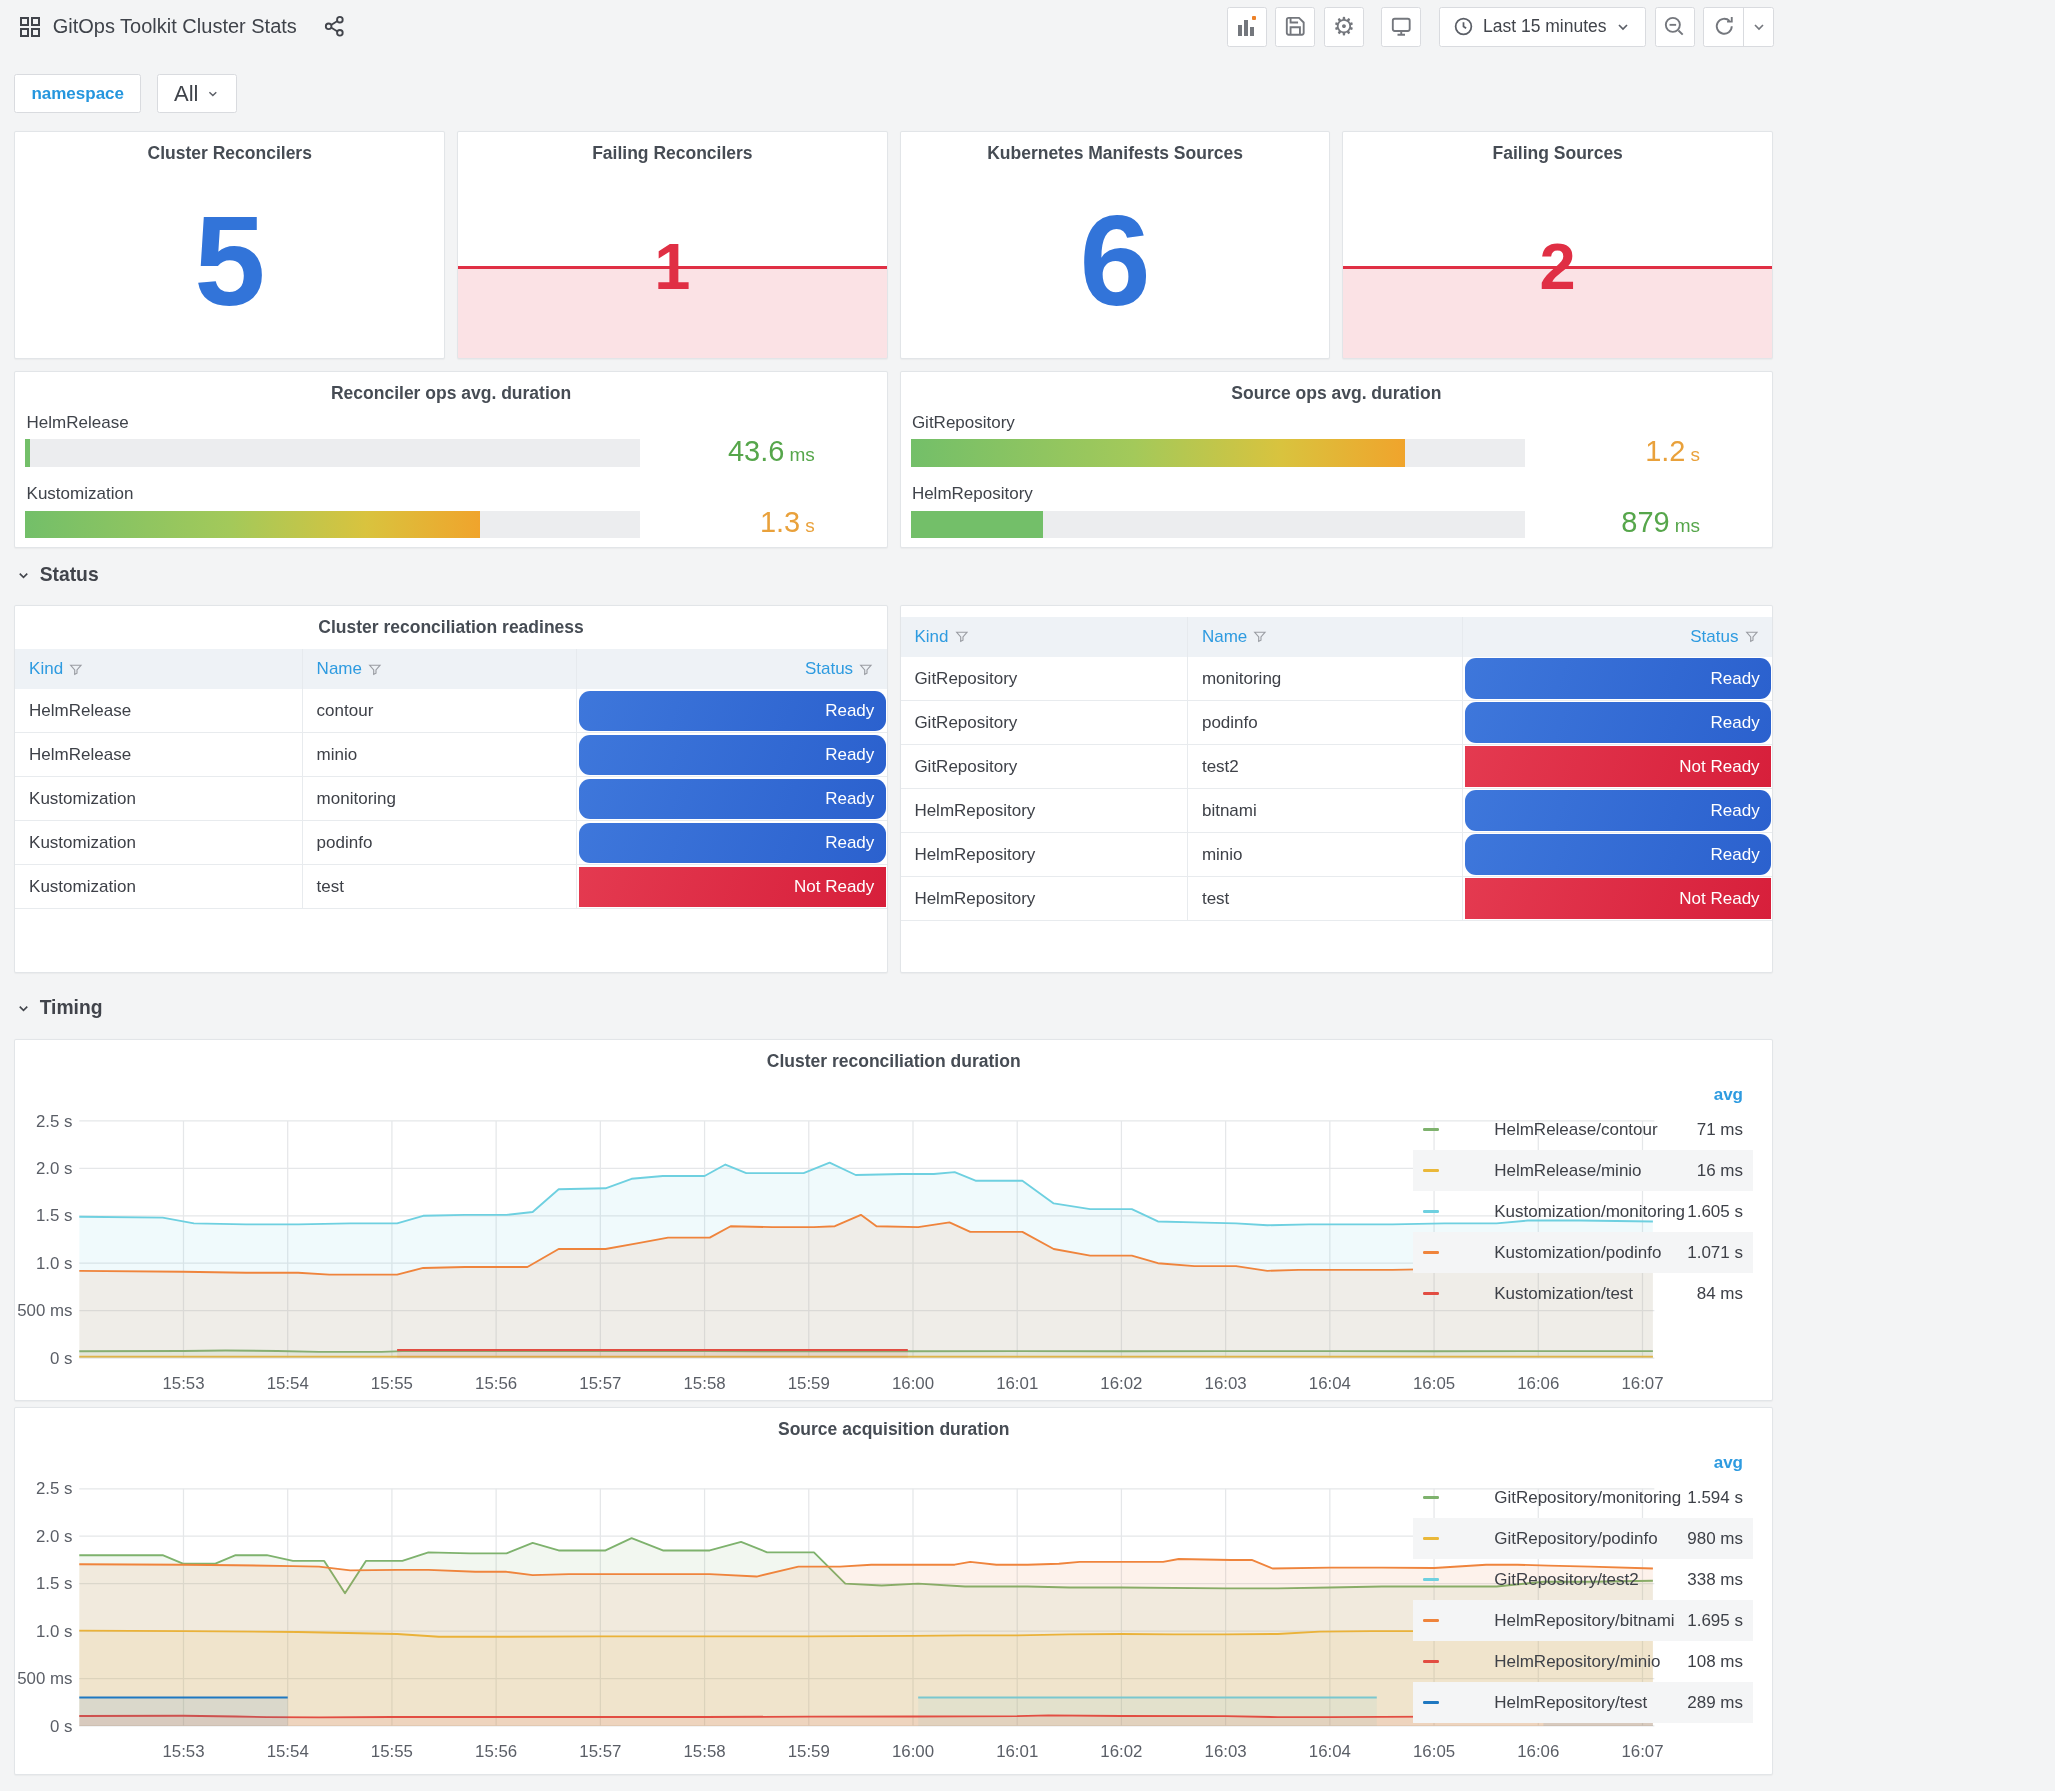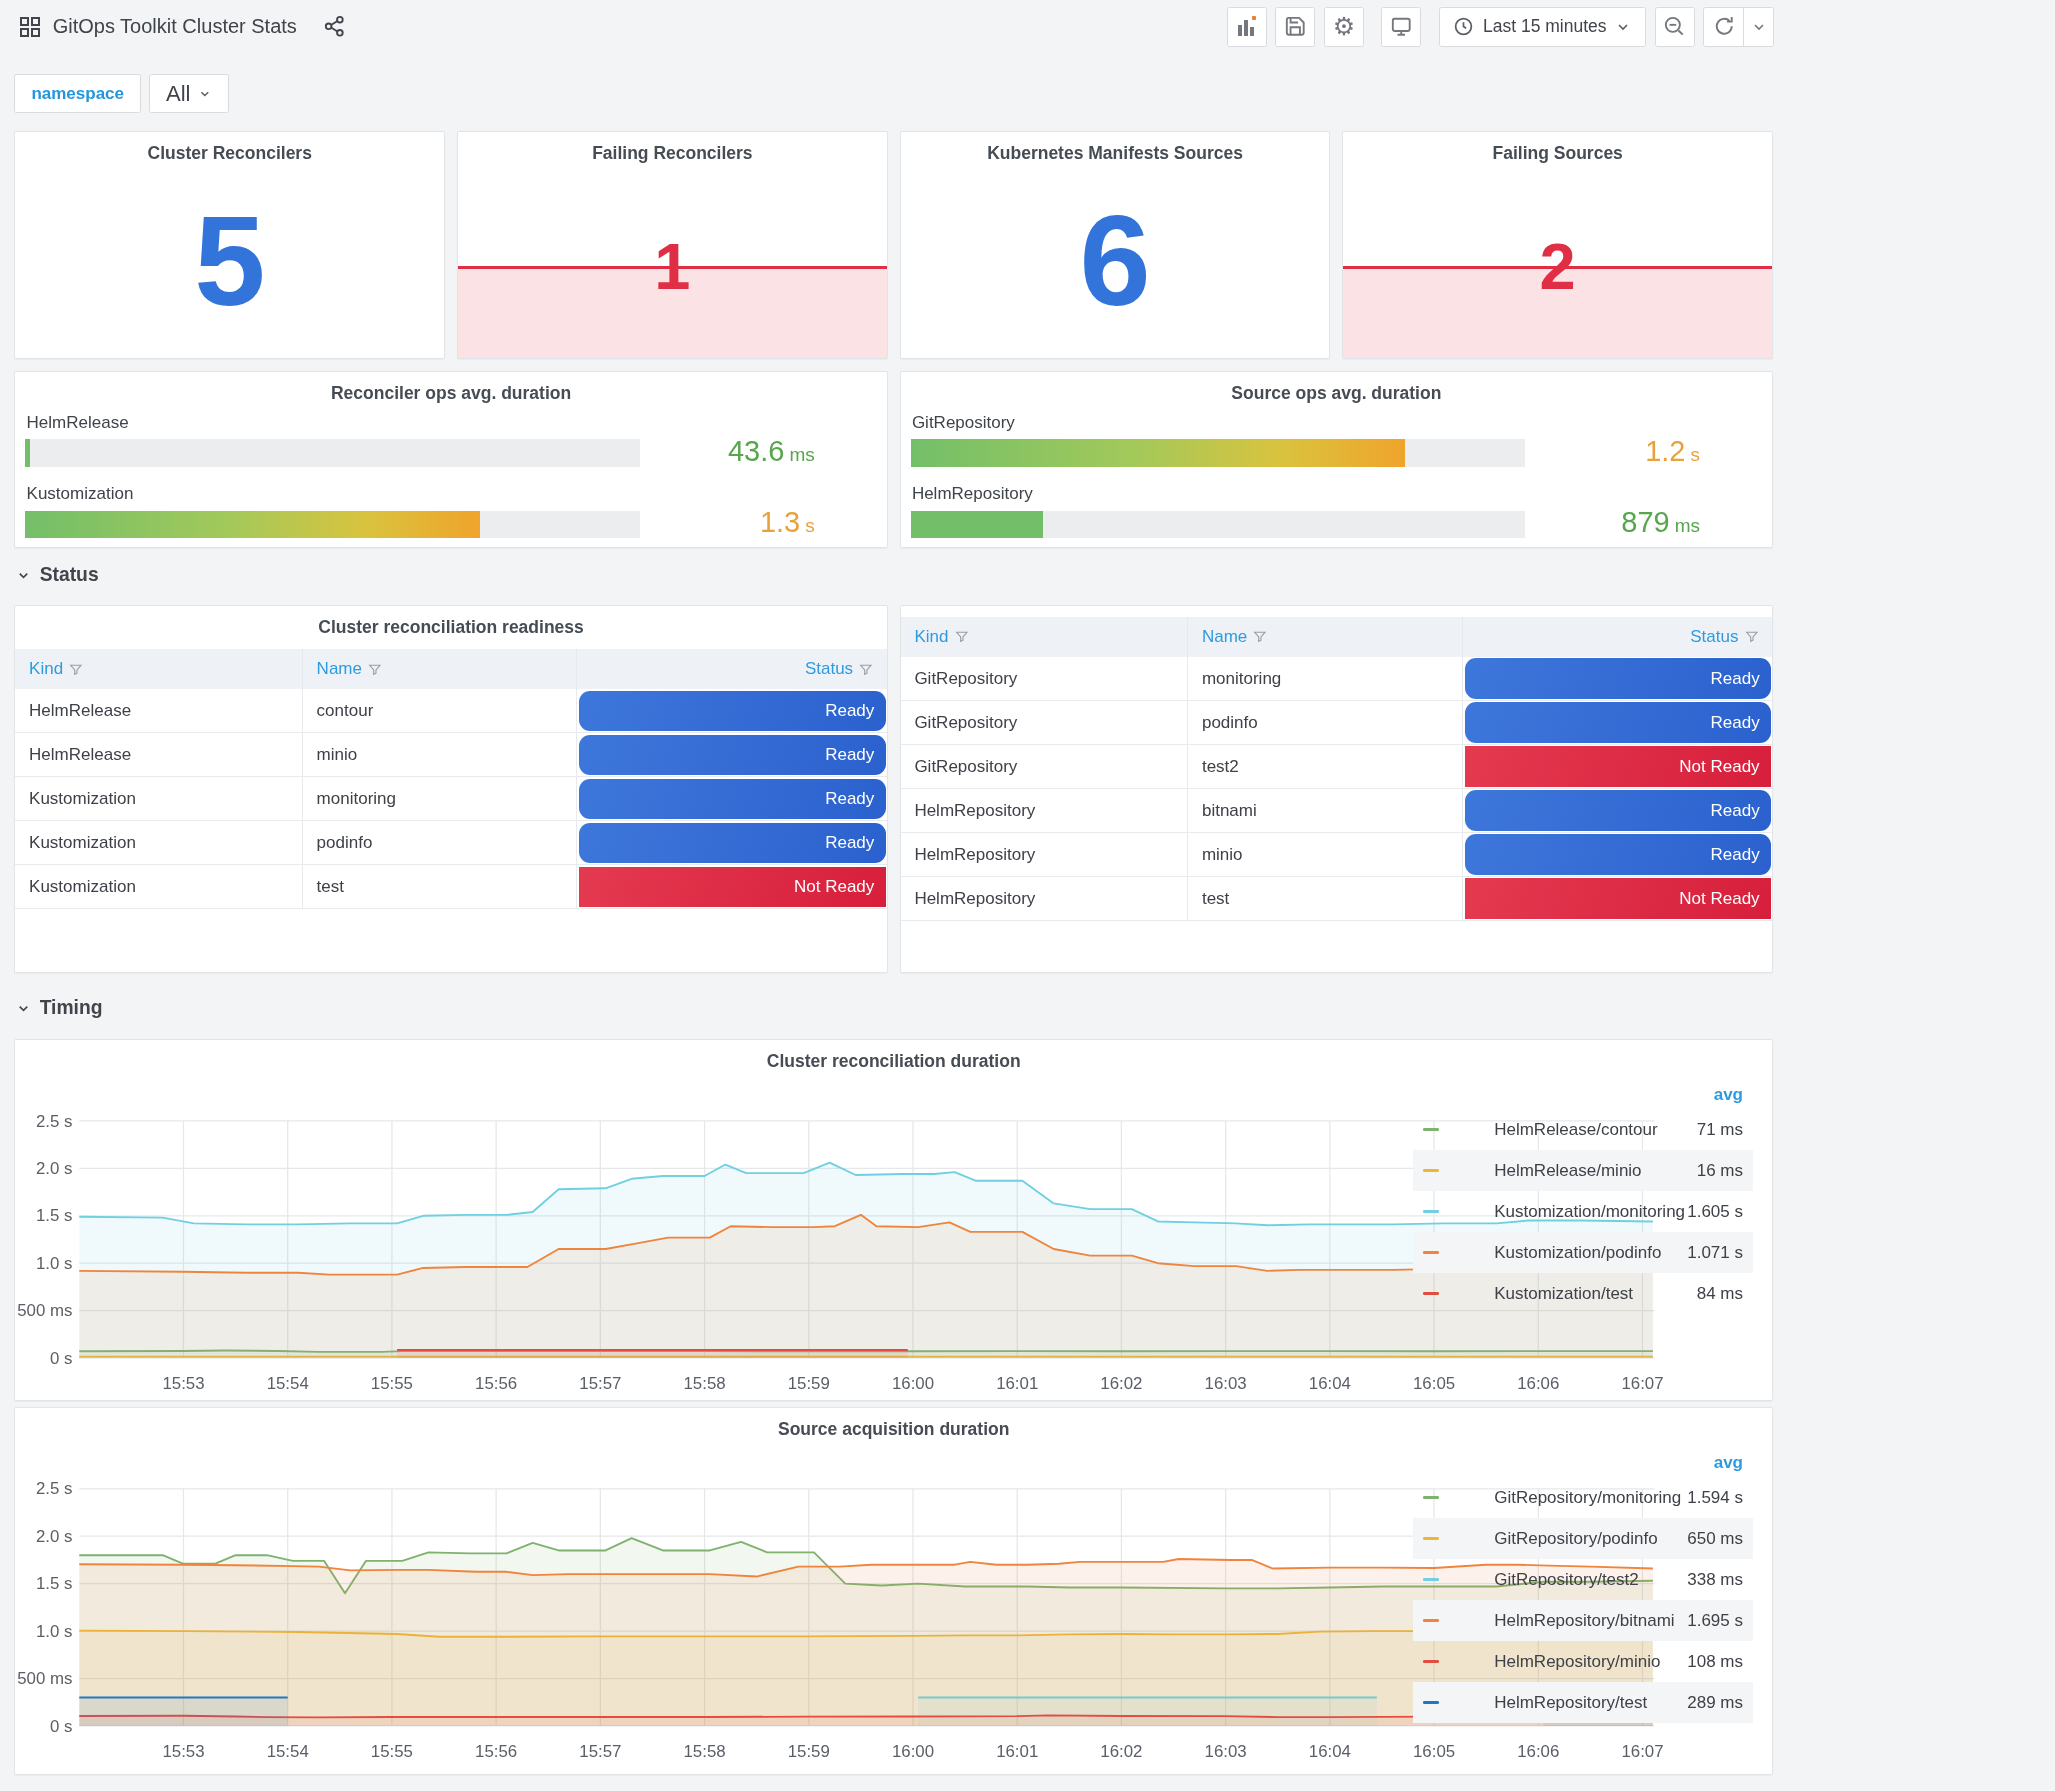--- a/index.html
+++ b/index.html
@@ -19,21 +19,21 @@
   .icon-btn { width:40px; height:40px; background:#fff; border:0.6px solid #D9DBDF; border-radius:2.5px; display:flex; align-items:center; justify-content:center; cursor:pointer; }
   .gap-l { margin-left:8.7px; }
   .timepick { height:40px; background:#fff; border:0.6px solid #D9DBDF; border-radius:2.5px; display:flex; align-items:center; gap:8.7px; padding:0 13.7px; cursor:pointer; }
   .timepick span { font-size:17.5px; color:#41444B; }
   .btn-split { display:flex; height:40px; background:#fff; border:0.6px solid #D9DBDF; border-radius:2.5px; }
   .btn-split .part1 { width:40px; display:flex; align-items:center; justify-content:center; border-right:0.6px solid #D9DBDF; }
   .btn-split .part2 { width:29px; display:flex; align-items:center; justify-content:center; }
   .gear-glyph { font-size:25px; color:#74777D; line-height:1; }
 
   
-  .filters { position:absolute; top:74px; left:14.4px; display:flex; gap:8px;border-radius:6px; }
+  .filters { position:absolute; top:74px; left:14.4px; display:flex; gap:16px;border-radius:6px; }
   .chip { height:39px; background:#fff; border:0.6px solid #D9DBDF; border-radius:2.5px; display:flex; align-items:center; padding:0 16px; gap:7.5px; }
   .chip-label { color:#2596DE; font-weight:700; font-size:17px; }
   .chip-value { font-size:22px; color:#3F434A; }
 
   
   .stats-row { position:absolute; top:131px; left:14.4px; right:15px; height:228px; display:flex; gap:12px; }
   .stat { flex:1; overflow:hidden; }
   .stat-big { position:absolute; left:0; right:0; top:57%; transform:translateY(-50%); text-align:center; font-size:128px; font-weight:700; color:#3274D9; line-height:1; }
   .stat.alert .alert-line { position:absolute; left:0; right:0; top:59.5%; height:2.5px; background:#E02F44; }
   .stat.alert .alert-fill { position:absolute; left:0; right:0; top:calc(59.5% + 2.5px); bottom:0; background:rgba(224,47,68,.14); }
@@ -539,21 +539,21 @@
       <div>
 
       <div class="lg-row">
             <div class="lg-sw" style="background: rgb(126, 178, 109);"></div>
             <div class="lg-name">GitRepository/monitoring</div>
             <div class="lg-val">1.594 s</div>
           </div>
           <div class="lg-row alt">
             <div class="lg-sw" style="background: rgb(234, 184, 57);"></div>
             <div class="lg-name">GitRepository/podinfo</div>
-            <div class="lg-val">650 ms</div>
+            <div class="lg-val">980 ms</div>
           </div>
           <div class="lg-row">
             <div class="lg-sw" style="background: rgb(110, 208, 224);"></div>
             <div class="lg-name">GitRepository/test2</div>
             <div class="lg-val">338 ms</div>
           </div>
           <div class="lg-row alt">
             <div class="lg-sw" style="background: rgb(239, 132, 60);"></div>
             <div class="lg-name">HelmRepository/bitnami</div>
             <div class="lg-val">1.695 s</div>

